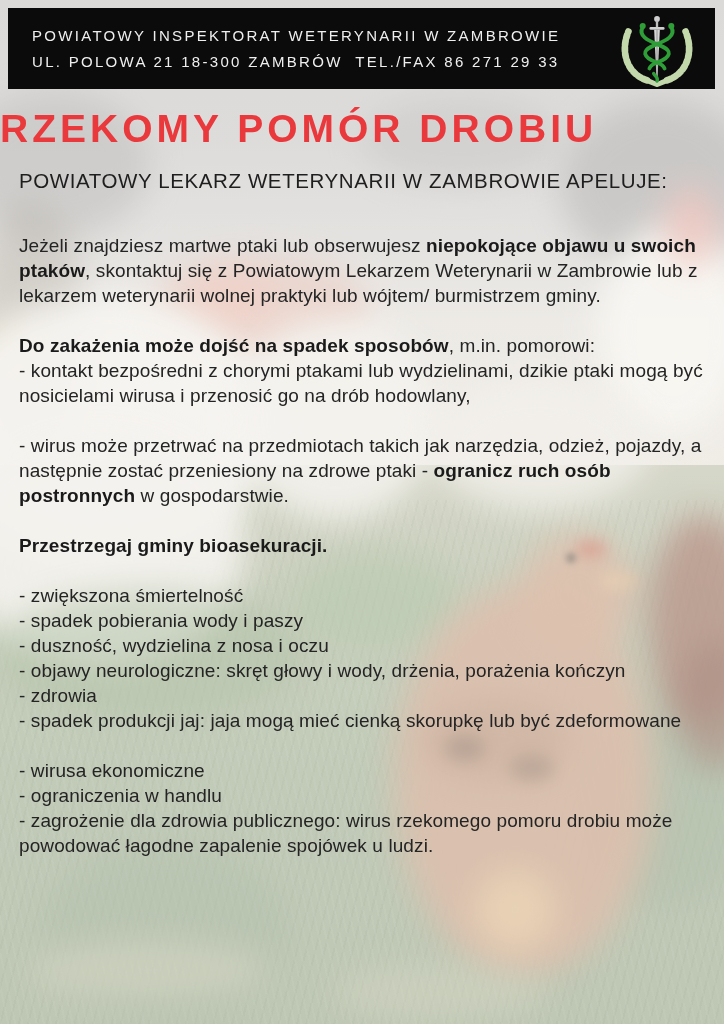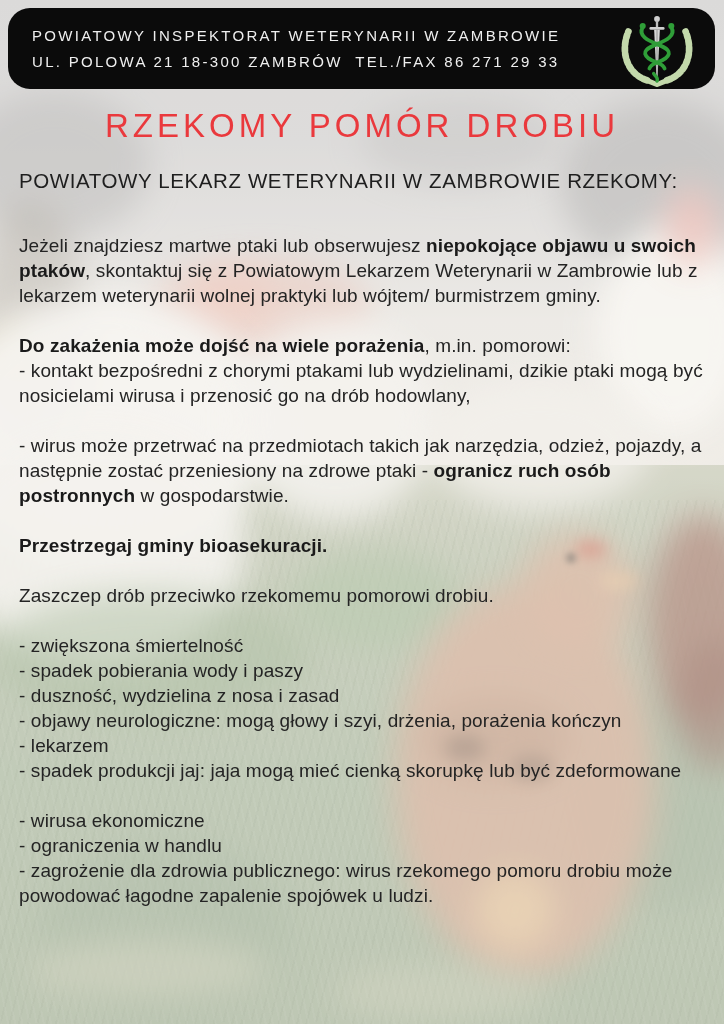--- a/index.html
+++ b/index.html
@@ -20,27 +20,27 @@
     background:linear-gradient(180deg,#bdbfa8 0%,#a9b296 22%,#9cab8d 55%,#96a586 100%);}
   .grass-tex{position:absolute;left:0;top:500px;width:100%;bottom:0;opacity:.5;
     background:
       repeating-linear-gradient(78deg,rgba(255,255,250,.10) 0 2px,rgba(0,0,0,0) 2px 7px),
       repeating-linear-gradient(104deg,rgba(55,75,40,.12) 0 2px,rgba(0,0,0,0) 2px 9px);}
   .blob{position:absolute;border-radius:50%;filter:blur(16px);}
   .wash{position:absolute;inset:0;background:rgba(255,255,255,.38);}
 
   
   .header{position:absolute;left:8px;top:8px;right:9px;height:81px;background:#0b0b0b;
-    color:#efefef;padding:15px 0 0 24px;box-sizing:border-box;border-radius:22px;}
+    color:#efefef;padding:15px 0 0 24px;box-sizing:border-box;}
   .header .hline{white-space:pre;font-size:15px;line-height:26px;letter-spacing:2.3px;font-weight:400;}
   .logo{position:absolute;right:13px;top:5px;width:90px;height:74px;}
 
   
-  .title{position:absolute;left:0;top:107px;width:100%;text-align:center;
-    font-size:33px;font-weight:400;letter-spacing:4px;}
+  .title{position:absolute;left:0;top:107px;width:100%;text-align:left;
+    font-size:39px;font-weight:700;letter-spacing:4px;}
   .subtitle{position:absolute;left:19px;top:169px;right:10px;
     font-size:20.5px;font-weight:400;letter-spacing:.6px;color:#1e1e1e;}
 
   
   .content{position:absolute;left:19px;top:228px;width:692px;color:#242424;
     font-size:19px;line-height:25px;letter-spacing:.1px;}
   .para{margin:5px 0 25px 0;}
   .para b{font-weight:700;color:#1a1a1a;}
 </style>
 </head>
@@ -113,45 +113,42 @@
       <path d="M33,17 C27,27 40,33 50,37 C60,41 70,46 60,54 C52,60 43,59 41,66" fill="none" stroke="#2f9e38" stroke-width="4.6" stroke-linecap="round"></path>
       <path d="M67,17 C73,27 60,33 50,37 C40,41 30,46 40,54 C48,60 57,59 59,66" fill="none" stroke="#2f9e38" stroke-width="4.6" stroke-linecap="round"></path>
       <circle cx="33" cy="15.5" r="3.6" fill="#2f9e38"></circle>
       <circle cx="67" cy="15.5" r="3.6" fill="#2f9e38"></circle>
       <path d="M46,72 C48,76 52,76 50,81" fill="none" stroke="#2f9e38" stroke-width="4" stroke-linecap="round"></path>
     </svg>
   </div>
 
   <div class="title" style="color: rgb(234, 57, 61);">RZEKOMY POMÓR DROBIU</div>
 
-  <div class="subtitle">POWIATOWY LEKARZ WETERYNARII W ZAMBROWIE RZEKOMY:</div>
+  <div class="subtitle">POWIATOWY LEKARZ WETERYNARII W ZAMBROWIE APELUJE:</div>
 
   <div class="content">
       <div class="para">
         <div><span>Jeżeli znajdziesz martwe ptaki lub obserwujesz </span><b>niepokojące objawu u swoich ptaków</b><span>, skontaktuj się z Powiatowym Lekarzem Weterynarii w Zambrowie lub z lekarzem weterynarii wolnej praktyki lub wójtem/ burmistrzem gminy.</span></div>
       </div>
       <div class="para">
-        <div><b>Do zakażenia może dojść na wiele porażenia</b><span>, m.in. pomorowi:</span></div>
+        <div><b>Do zakażenia może dojść na spadek sposobów</b><span>, m.in. pomorowi:</span></div>
         <div><span>- kontakt bezpośredni z chorymi ptakami lub wydzielinami, dzikie ptaki mogą być nosicielami wirusa i przenosić go na drób hodowlany,</span></div>
       </div>
       <div class="para">
         <div><span>- wirus może przetrwać na przedmiotach takich jak narzędzia, odzież, pojazdy, a następnie zostać przeniesiony na zdrowe ptaki - </span><b>ogranicz ruch osób postronnych</b><span> w gospodarstwie.</span></div>
       </div>
       <div class="para">
         <div><b>Przestrzegaj gminy bioasekuracji.</b></div>
       </div>
       <div class="para">
-        <div><span>Zaszczep drób przeciwko rzekomemu pomorowi drobiu.</span></div>
-      </div>
-      <div class="para">
         <div><span>- zwiększona śmiertelność</span></div>
         <div><span>- spadek pobierania wody i paszy</span></div>
-        <div><span>- duszność, wydzielina z nosa i zasad</span></div>
-        <div><span>- objawy neurologiczne: mogą głowy i szyi, drżenia, porażenia kończyn</span></div>
-        <div><span>- lekarzem</span></div>
+        <div><span>- duszność, wydzielina z nosa i oczu</span></div>
+        <div><span>- objawy neurologiczne: skręt głowy i wody, drżenia, porażenia kończyn</span></div>
+        <div><span>- zdrowia</span></div>
         <div><span>- spadek produkcji jaj: jaja mogą mieć cienką skorupkę lub być zdeformowane</span></div>
       </div>
       <div class="para">
         <div><span>- wirusa ekonomiczne</span></div>
         <div><span>- ograniczenia w handlu</span></div>
         <div><span>- zagrożenie dla zdrowia publicznego: wirus rzekomego pomoru drobiu może powodować łagodne zapalenie spojówek u ludzi.</span></div>
       </div>
     </div>
 
 </div>

